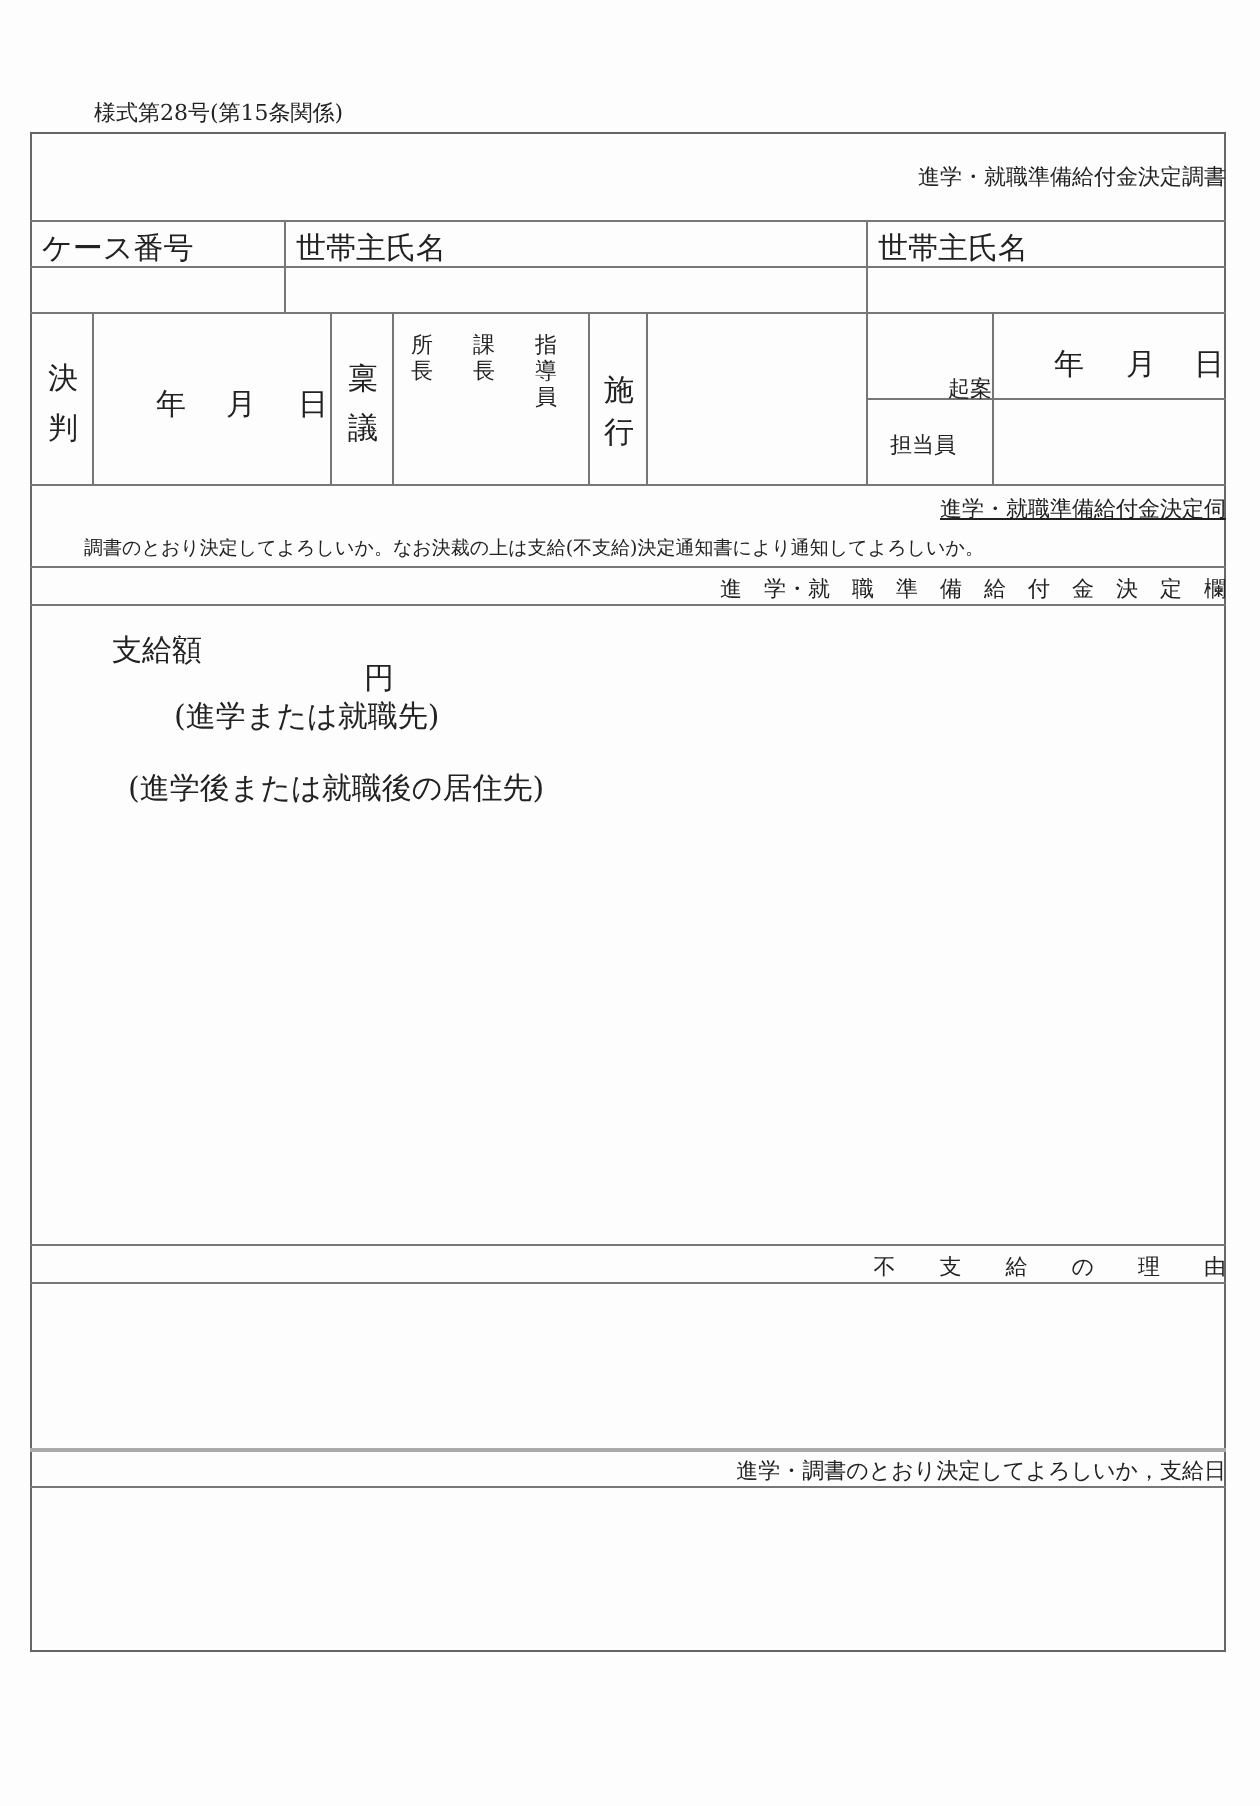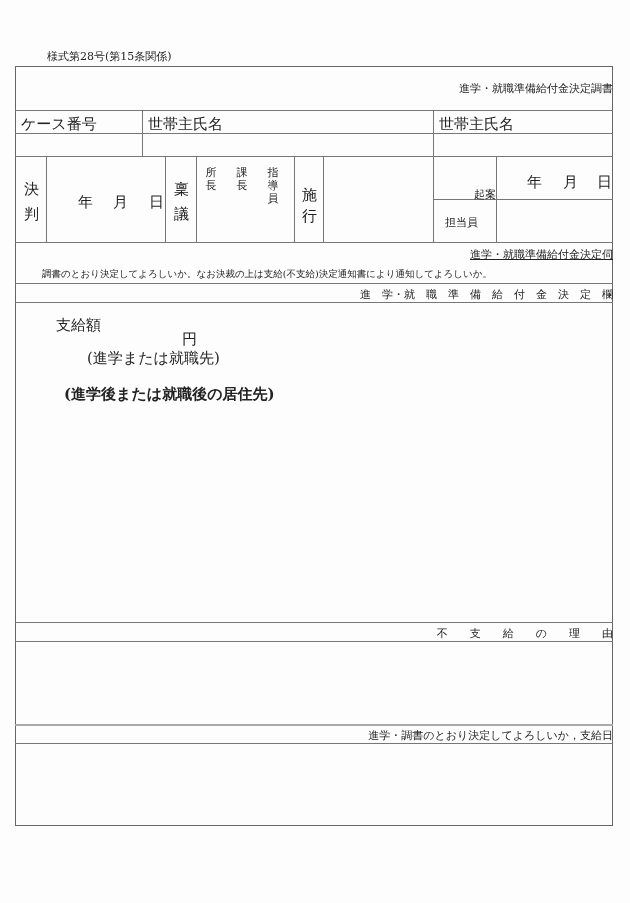--- a/index.html
+++ b/index.html
@@ -94,19 +94,19 @@
 <div class="tc" style="left:416px;width:62px;top:215px;">担当員</div>
 <div class="abs" style="left:497px;top:200px;width:116px;height:42px;"></div>
 
 <div class="tc" style="left:15px;width:598px;top:247px;text-decoration:underline;">進学・就職準備給付金決定伺</div>
 <div class="t small" style="left:20px;top:268px;padding-left:22px;">調書のとおり決定してよろしいか。なお決裁の上は支給(不支給)決定通知書により通知してよろしいか。</div>
 
 <div class="tc" style="left:15px;width:598px;top:287px;word-spacing:6px;">進　学・就　職　準　備　給　付　金　決　定　欄</div>
 <div class="t" style="left:56px;top:316px;">支給額</div>
 <div class="t" style="left:182px;top:330px;">円</div>
 <div class="t" style="left:64px;top:349px;margin-left:23px;">(進学または就職先)</div>
-<div class="t" style="left:64px;top:385px;font-weight:bold;">(進学後または就職後の居住先)</div>
+<div class="t" style="left:64px;top:385px;">(進学後または就職後の居住先)</div>
 
 <div class="tc" style="left:15px;width:598px;top:626px;">不　　支　　給　　の　　理　　由</div>
 <div class="abs" style="left:16px;top:642px;width:597px;height:82px;"></div>
 
 <div class="tc" style="left:15px;width:598px;top:728px;">進学・調書のとおり決定してよろしいか，支給日</div>
 <div class="abs" style="left:16px;top:744px;width:597px;height:82px;"></div>
 
 </body></html>

